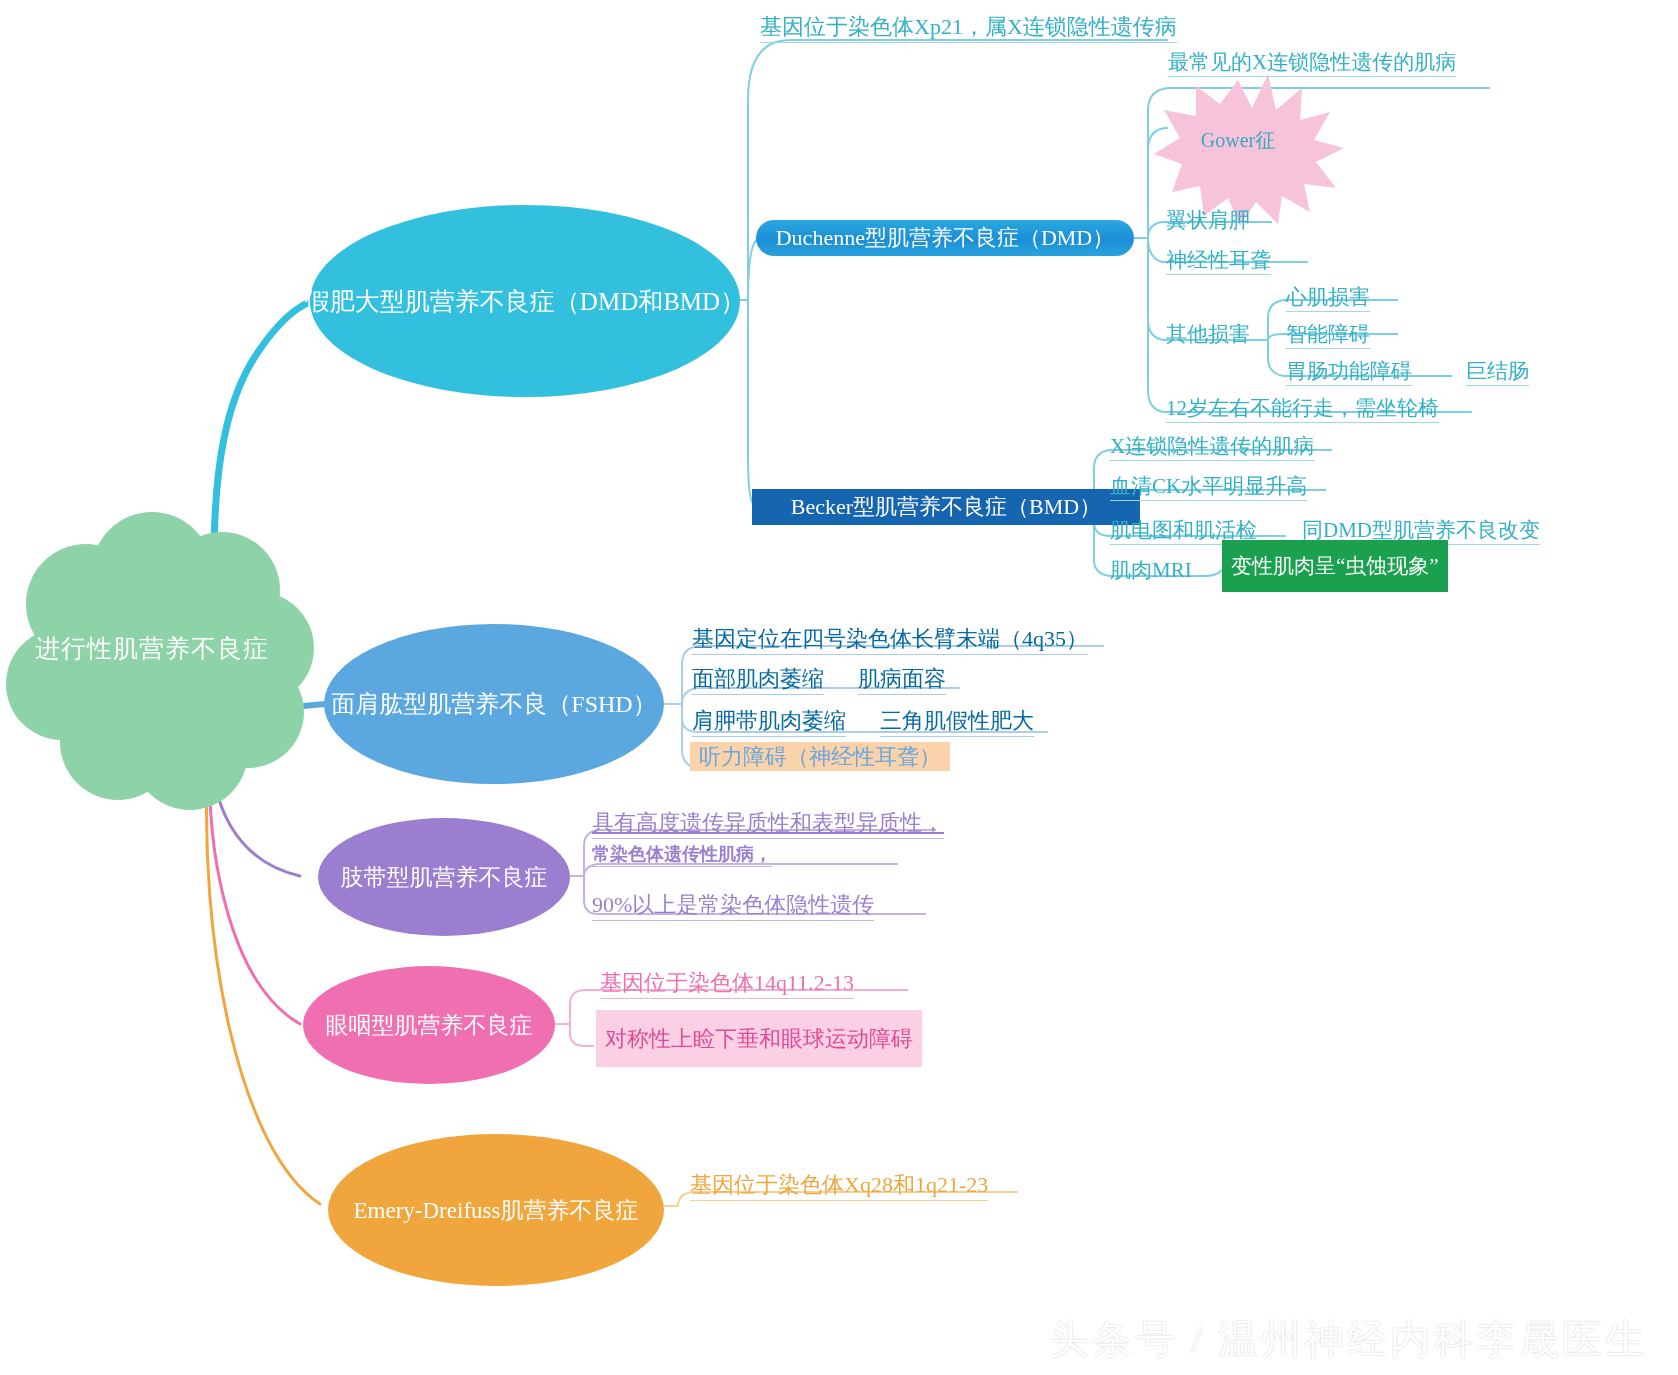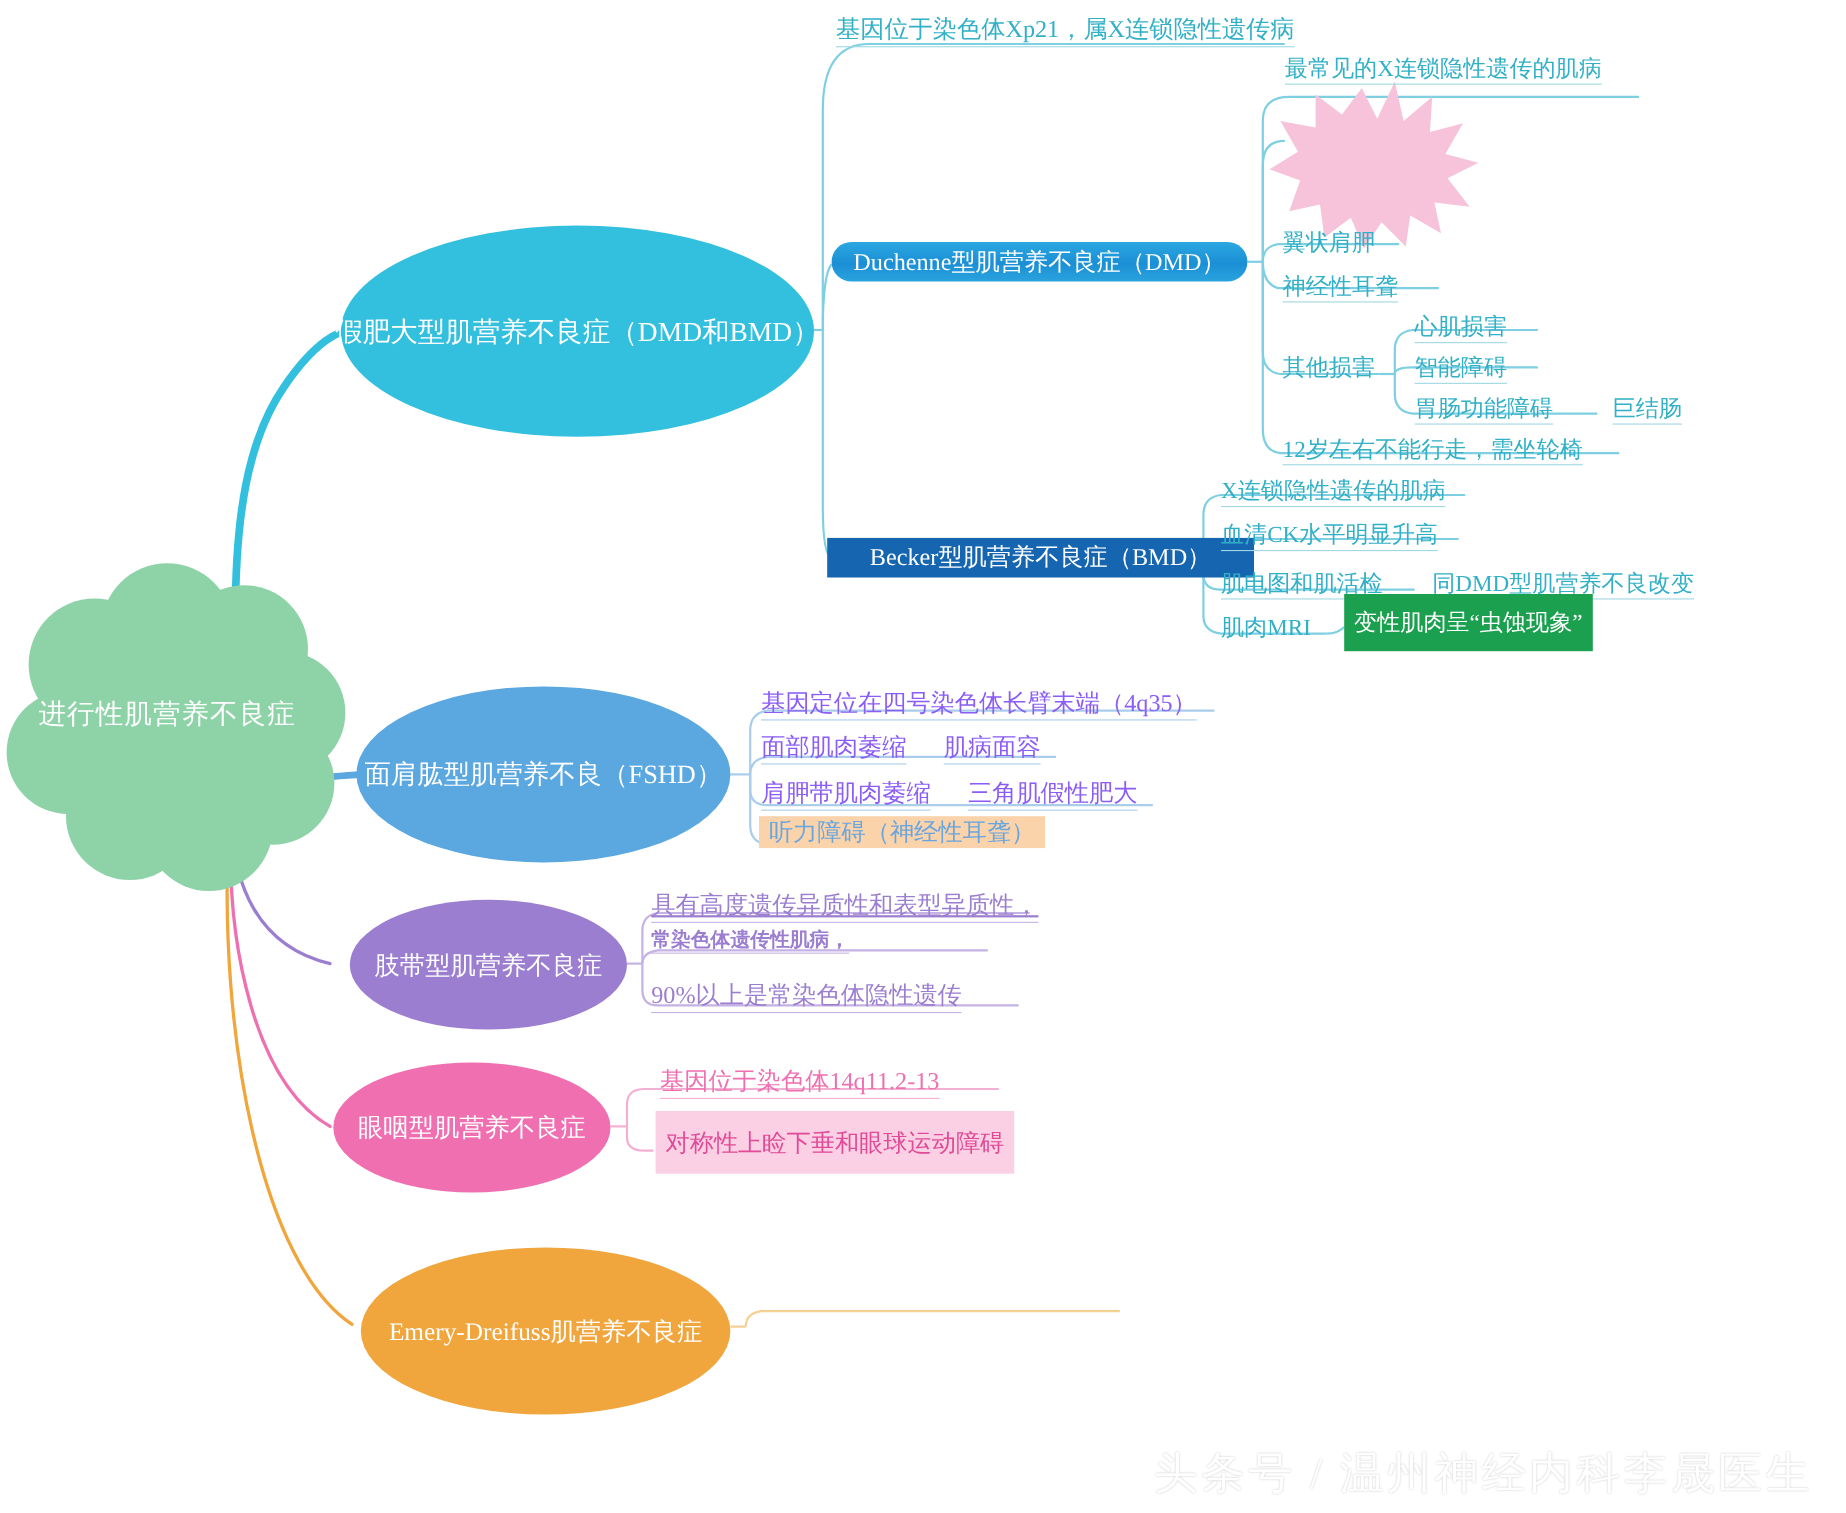--- a/index.html
+++ b/index.html
@@ -51,21 +51,21 @@
   }
   #n-bmd{
     left:752px;top:489px;width:388px;height:36px;
     background:#1565b0;color:#fff;font-size:22px;
   }
 
   
   .leaf{position:absolute;white-space:nowrap;}
   .cyan{color:#31b0c6;}
   .cyan-u{color:#31b0c6;border-bottom:1.6px solid #9fd8e2;}
-  .blue-u{color:#8b5cf6;border-bottom:1.6px solid #a9cdeb;}
+  .blue-u{color:#0369a1;border-bottom:1.6px solid #a9cdeb;}
   .purple-u{color:#9b7ed0;border-bottom:1.6px solid #c5b2e4;}
   .pink-u{color:#ef6fb0;border-bottom:1.6px solid #f4b0d2;}
   .orange-u{color:#f0a63c;border-bottom:1.6px solid #f6cf93;}
 
   .hl-green{background:#1aa04e;color:#ffffff;padding:14px 9px;text-align:right;}
   .hl-peach{background:#fad3ab;color:#6aa6dd;padding:2px 9px;}
   .hl-pinkbox{background:#fbd0e4;color:#e04a96;padding:16px 9px;}
 
   
   #n-gower{
@@ -178,20 +178,23 @@
   </div>
 
   <div class="leaf cyan-u" style="left:760px;top:12px;font-size:22px;">基因位于染色体Xp21，属X连锁隐性遗传病</div>
 
   <div class="node" id="n-dmd">
     <span class="lbl">Duchenne型肌营养不良症（DMD）</span>
   </div>
 
   <div class="leaf cyan-u" style="left:1168px;top:48px;font-size:21px;">最常见的X连锁隐性遗传的肌病</div>
 
+  <div id="n-gower">
+    <div class="gowertxt">Gower征</div>
+  </div>
 
   <div class="leaf cyan" style="left:1166px;top:206px;font-size:21px;">翼状肩胛</div>
 
   <div class="leaf cyan-u" style="left:1166px;top:246px;font-size:21px;">神经性耳聋</div>
 
   <div class="leaf cyan" style="left:1166px;top:320px;font-size:21px;">其他损害</div>
 
   <div class="leaf cyan-u" style="left:1286px;top:283px;font-size:21px;">心肌损害</div>
 
   <div class="leaf cyan-u" style="left:1286px;top:320px;font-size:21px;">智能障碍</div>
@@ -255,16 +258,17 @@
   <div class="leaf pink-u" style="left:600px;top:968px;font-size:22px;">基因位于染色体14q11.2-13</div>
 
   <div class="leaf" style="left:596px;top:1024px;font-size:22px;">
     <span class="hl-pinkbox">对称性上睑下垂和眼球运动障碍</span>
   </div>
 
   <div class="ellipse" id="e-emery">
     <span class="lbl">Emery-Dreifuss肌营养不良症</span>
   </div>
 
+  <div class="leaf orange-u" style="left:690px;top:1170px;font-size:22px;">基因位于染色体Xq28和1q21-23</div>
 
   <div id="watermark">头条号 / 温州神经内科李晟医生</div>
 
 </div>
 
 </body></html>

